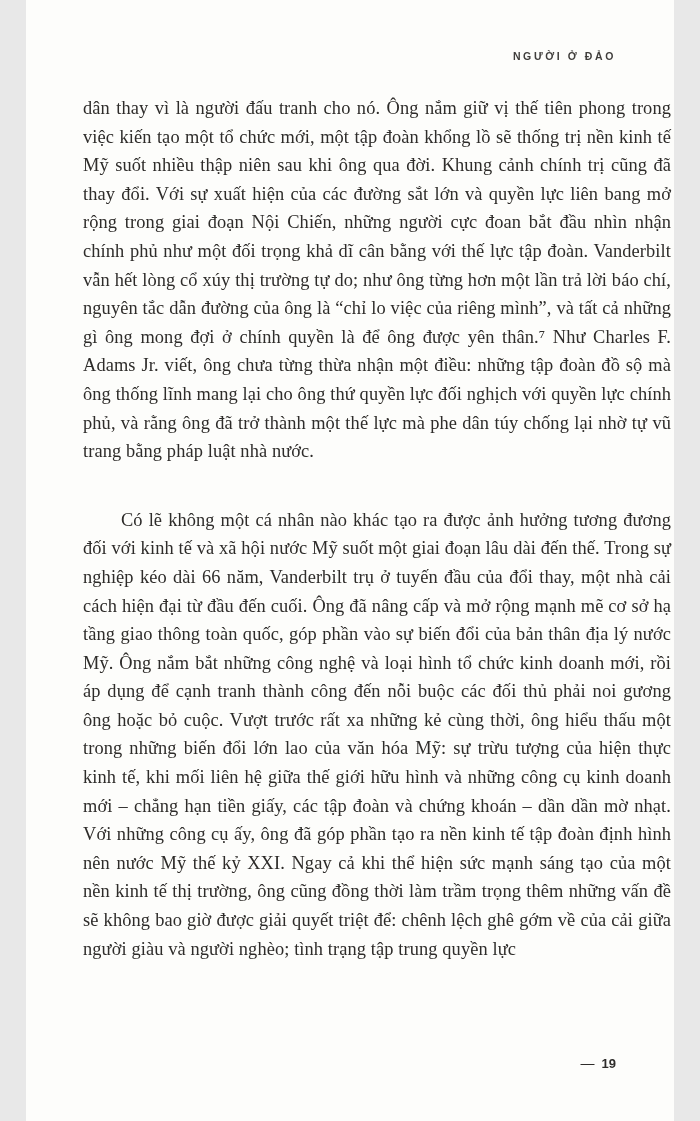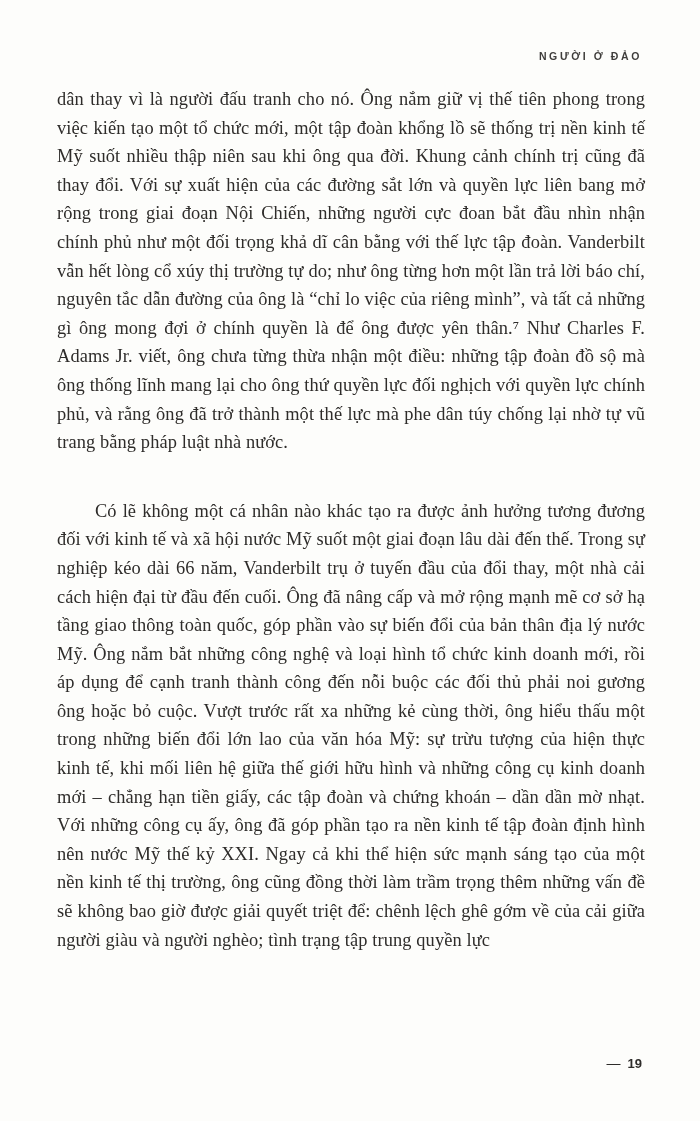--- a/index.html
+++ b/index.html
@@ -2,21 +2,21 @@
 <html><head>
 <meta charset="utf-8">
 <style>
   html, body {
     margin: 0;
     padding: 0;
     background: #e8e8e8;
   }
   .page {
     position: relative;
-    width: 700px;
+    width: 648px;
     height: 1121px;
     margin: 0 auto;
     background: #fdfdfb;
     font-family: "Liberation Serif", serif;
     color: #2e2c2a;
     box-sizing: border-box;
     overflow: hidden;
   }
   .running-header {
     position: absolute;
@@ -24,21 +24,21 @@
     right: 58px;
     font-family: "Liberation Sans", sans-serif;
     font-size: 10.5px;
     font-weight: bold;
     letter-spacing: 2.6px;
     color: #3f3d3b;
     text-transform: uppercase;
   }
   .body-text {
     position: absolute;
-    top: 85px;
+    top: 94px;
     left: 57px;
     width: 588px;
     text-align: justify;
     font-size: 18.4px;
     line-height: 28.6px;
     letter-spacing: 0.1px;
   }
   .body-text p {
     margin: 0 0 13px 0;
     padding: 0;

